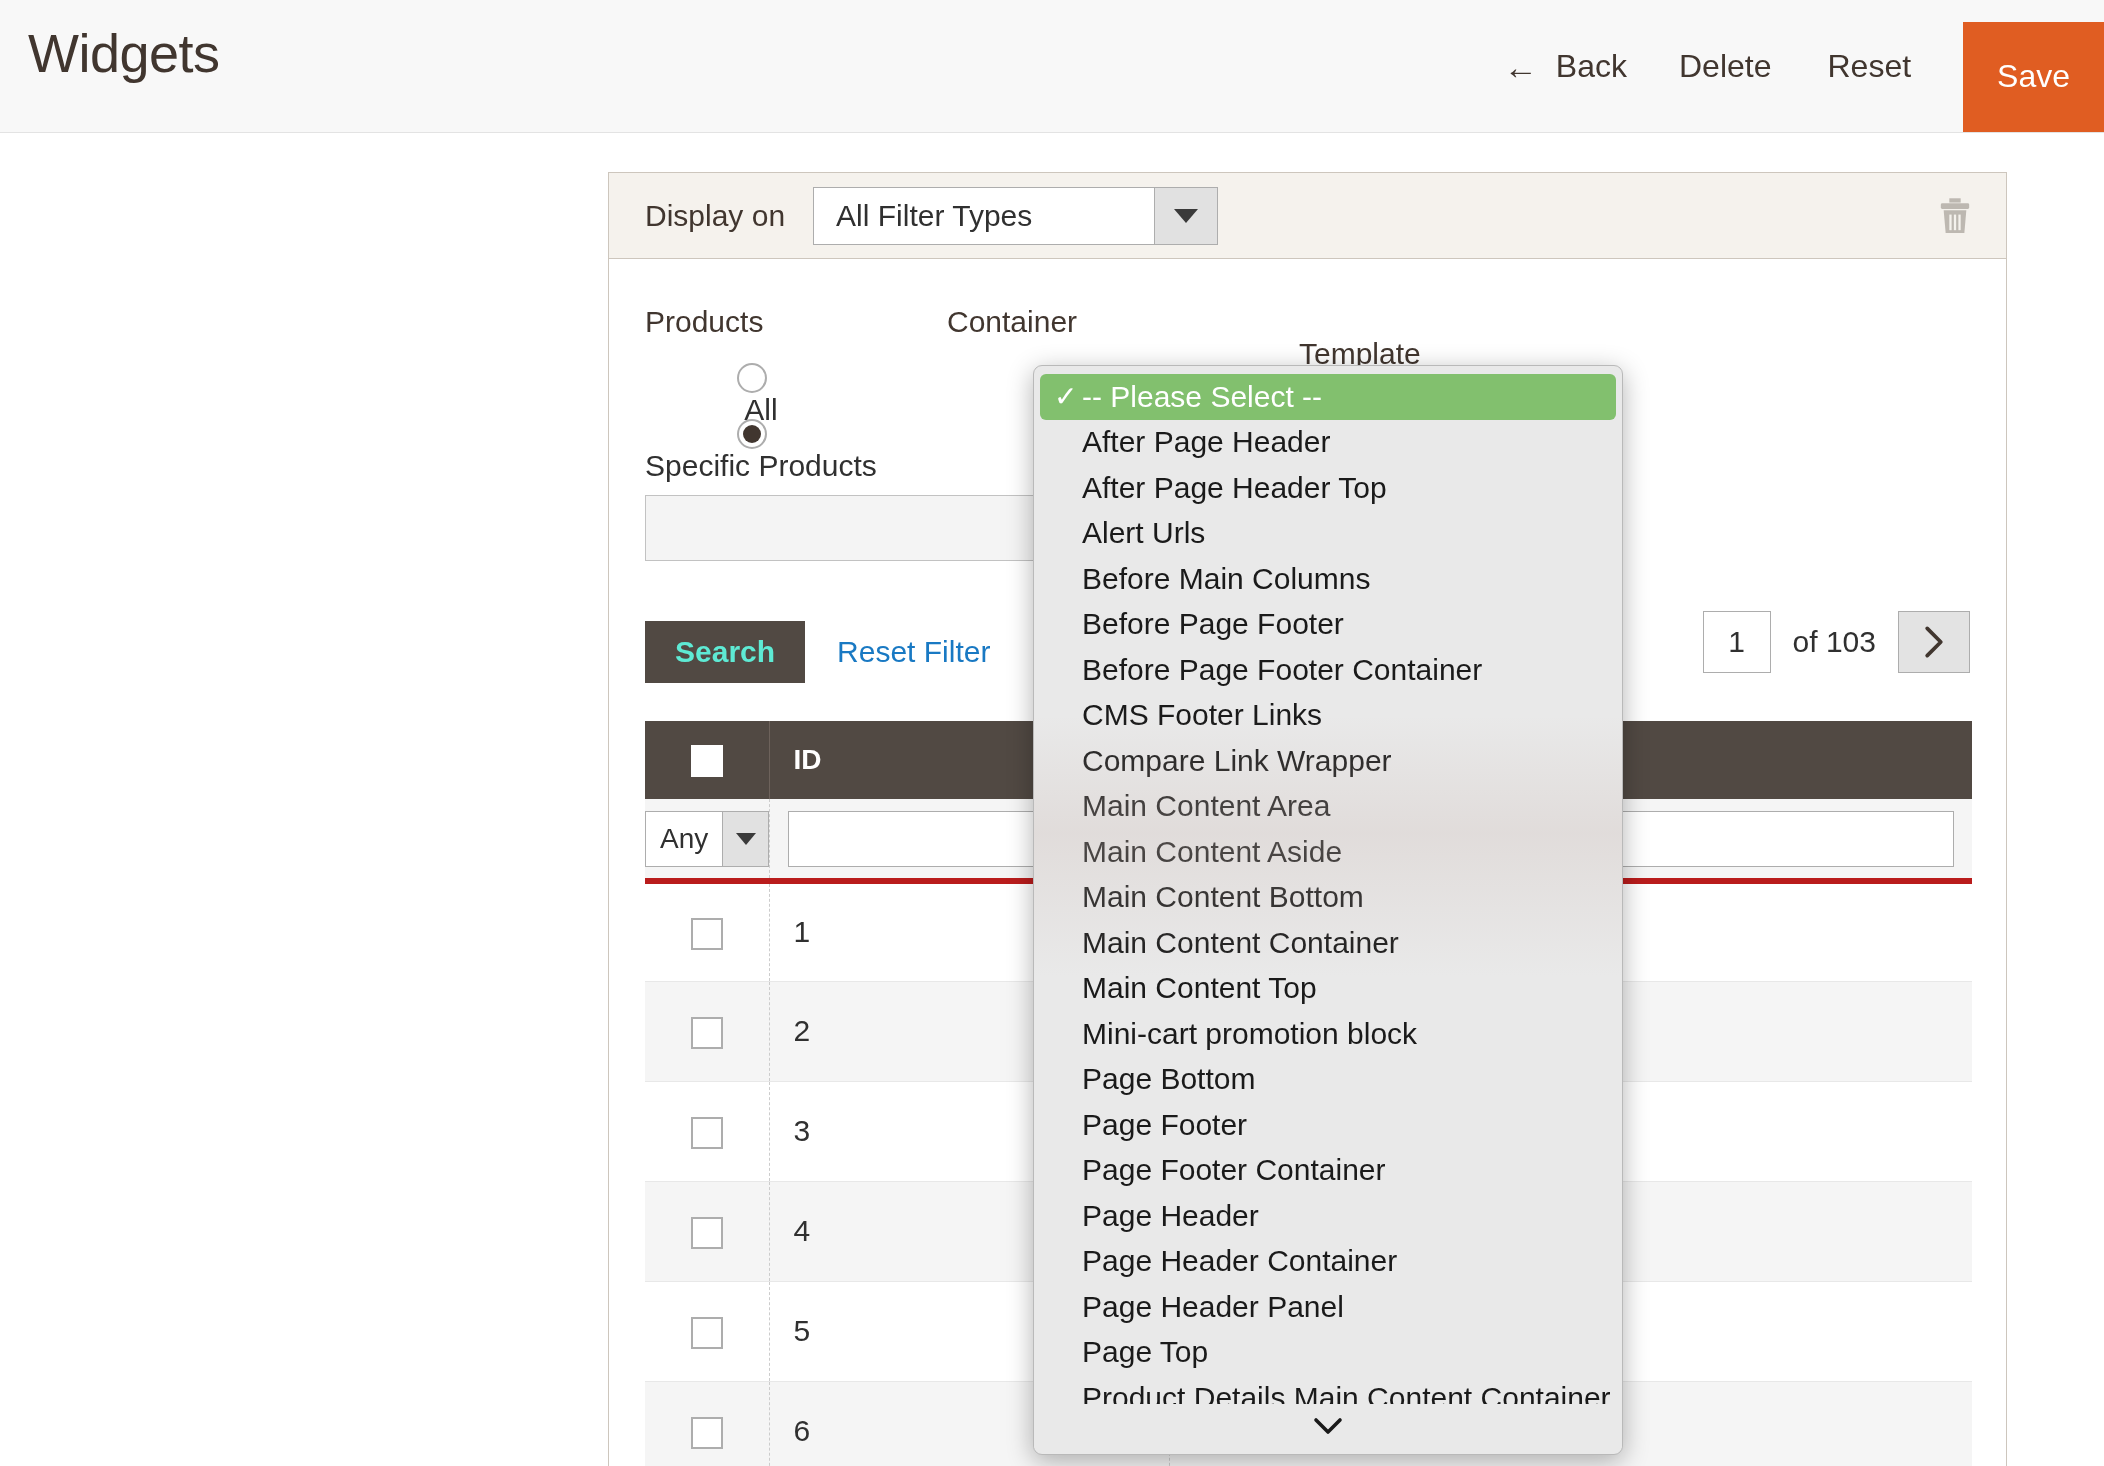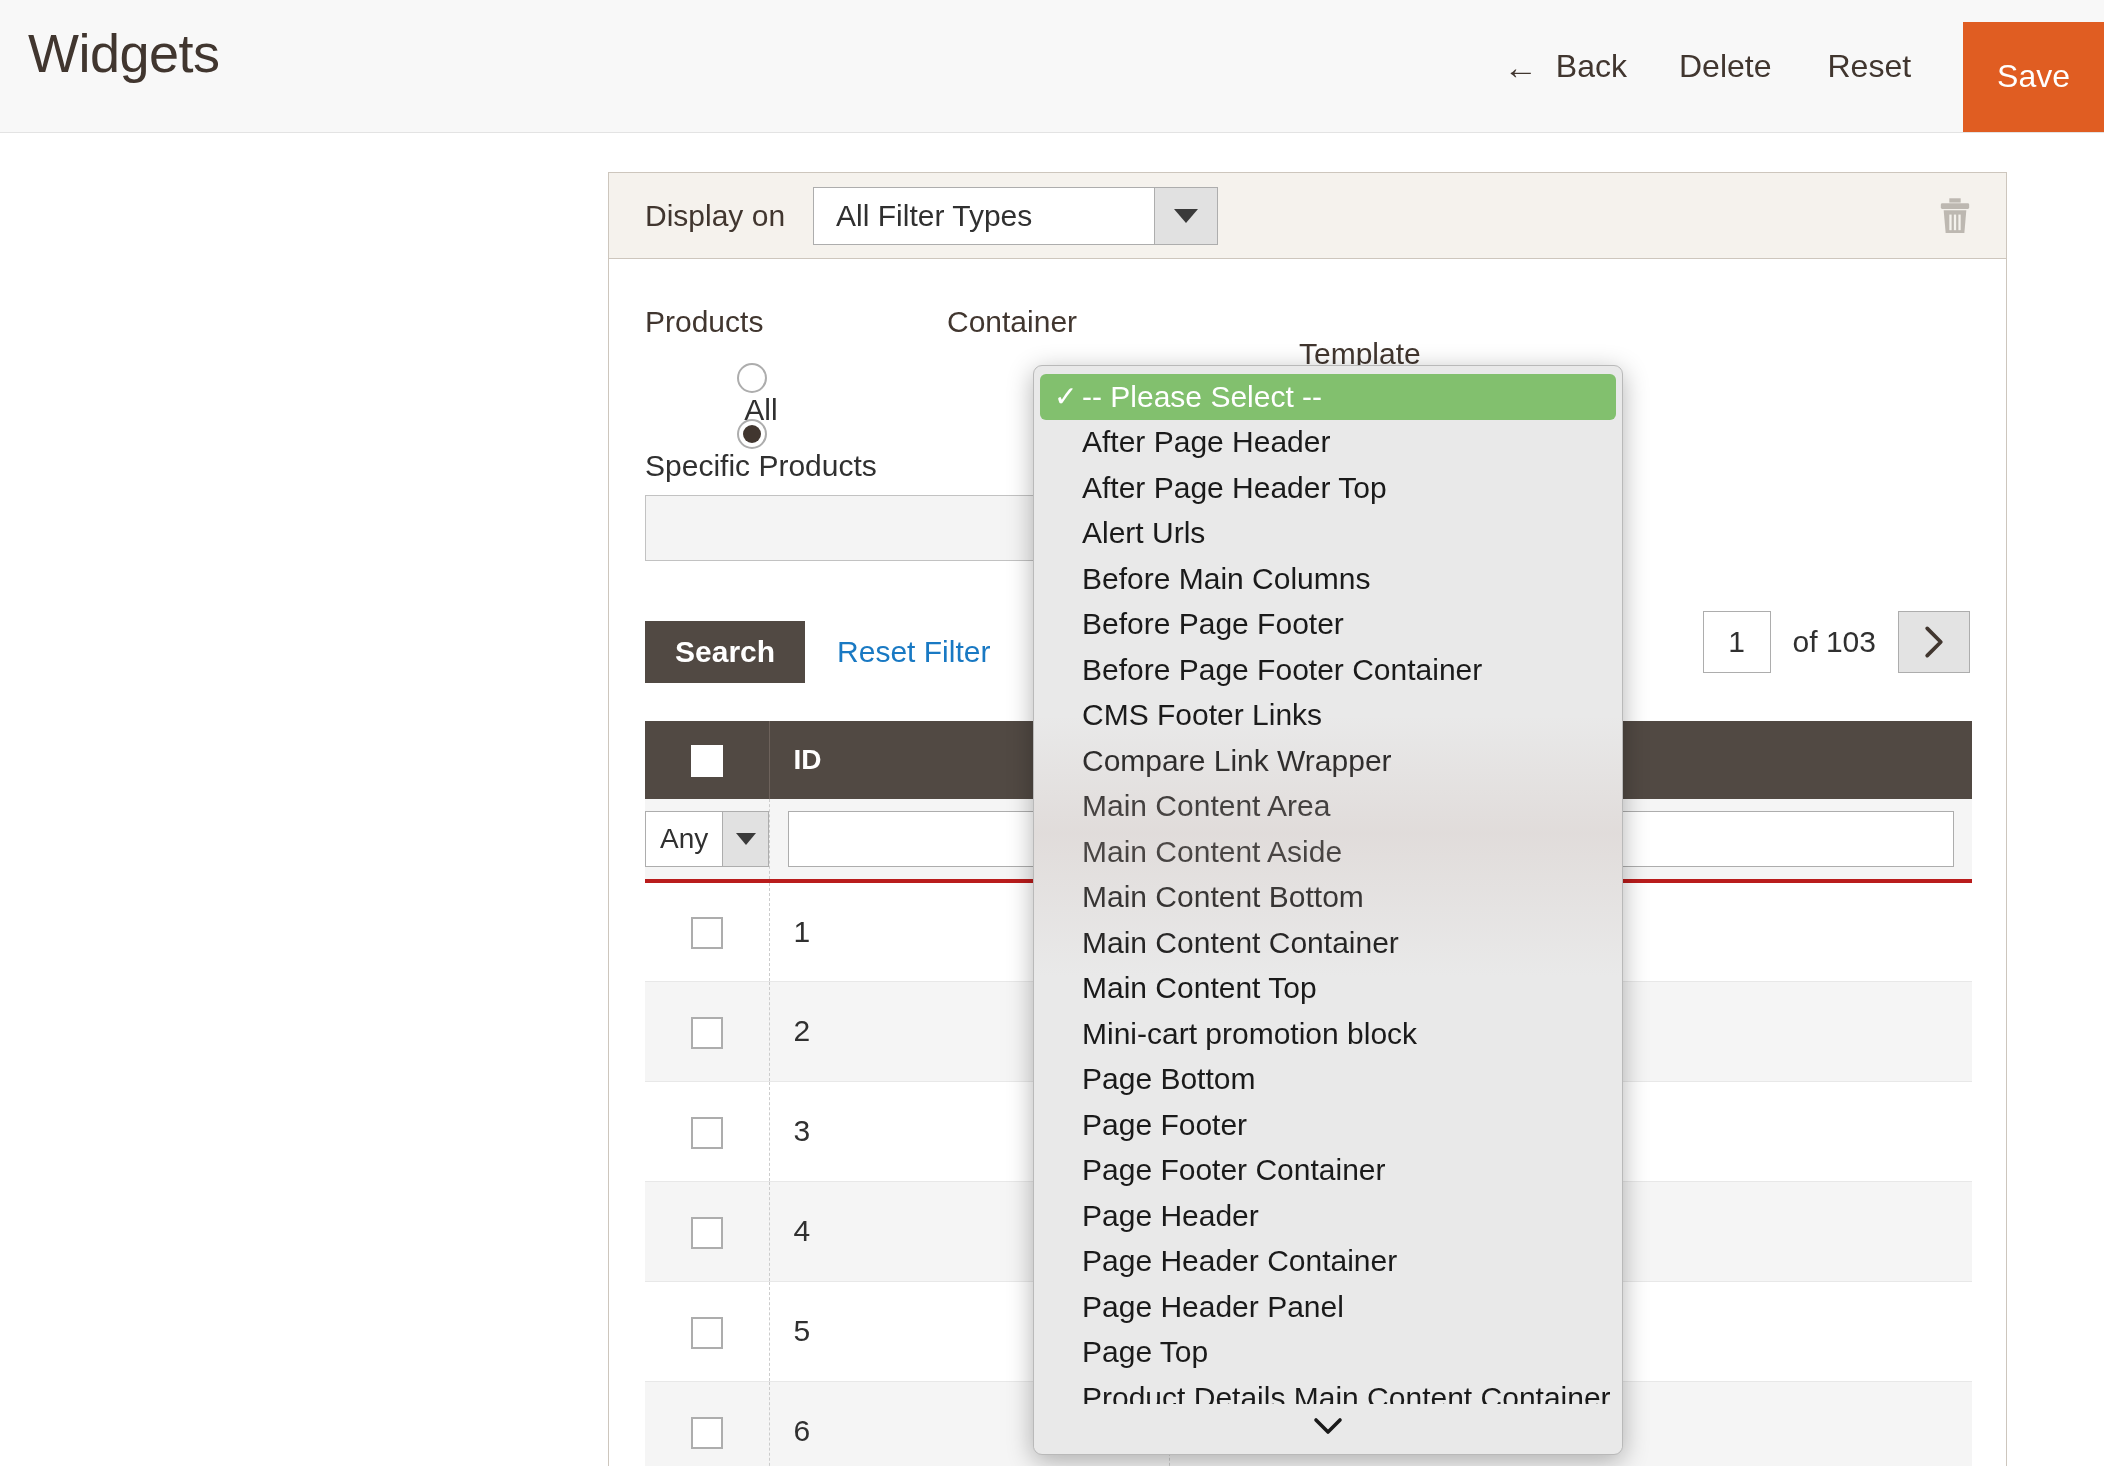--- a/index.html
+++ b/index.html
@@ -211,21 +211,21 @@
   }
   .chooser-icon { margin-left: 12px; line-height: 0; }
 
   .btn-row {
     position: absolute;
     left: 36px; top: 362px;
     display: flex; align-items: center;
   }
   .search-btn {
     background: #514943;
-    color: #ffffff;
+    color: #5eead4;
     border: none;
     font-family: "Liberation Sans", sans-serif;
     font-size: 30px;
     font-weight: 700;
     padding: 0 30px;
     height: 62px;
     cursor: pointer;
   }
   .reset-filter-link {
     margin-left: 32px;
@@ -284,21 +284,21 @@
     border-right: 1px solid #6d625b;
   }
   .grid th.hdr.cb { width: 124px; text-align: center; padding: 0; }
   .grid th.hdr:last-child { border-right: none; }
 
   .grid tr.filters td {
     background: #f5f5f5;
     height: 82px;
     padding: 0 18px;
     border-right: 1px dashed #cccccc;
-    border-bottom: 4px solid #b91c1c;
+    border-bottom: 6px solid #b91c1c;
   }
   .grid tr.filters td:last-child { border-right: none; }
   .grid tr.filters td.cb { text-align: center; padding: 0; }
   .small-select {
     display: inline-flex;
     height: 56px;
     border: 1px solid #adadad;
     background: #ffffff;
   }
   .small-select .ss-text {

